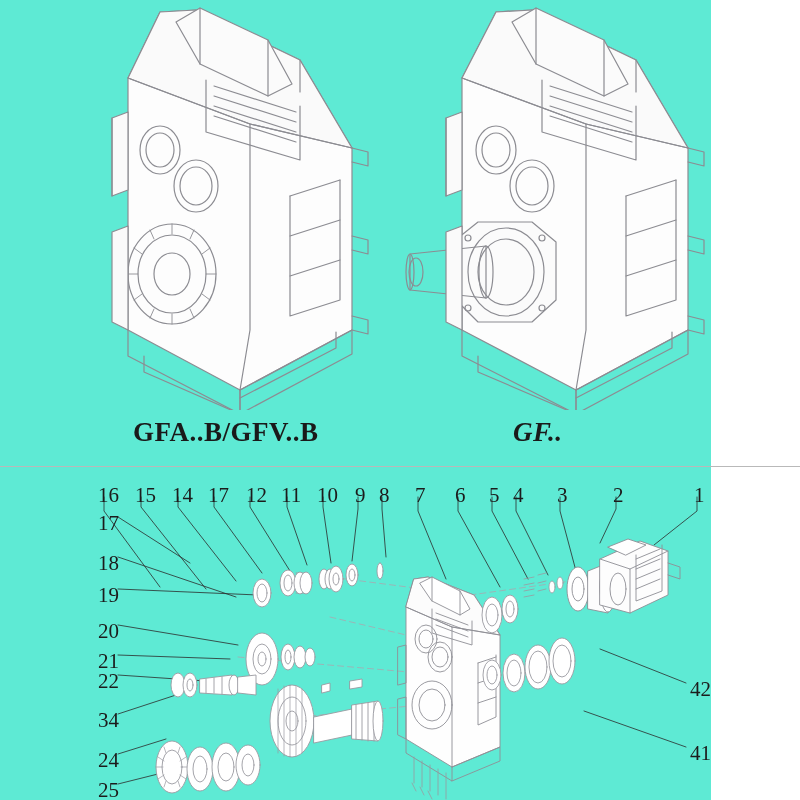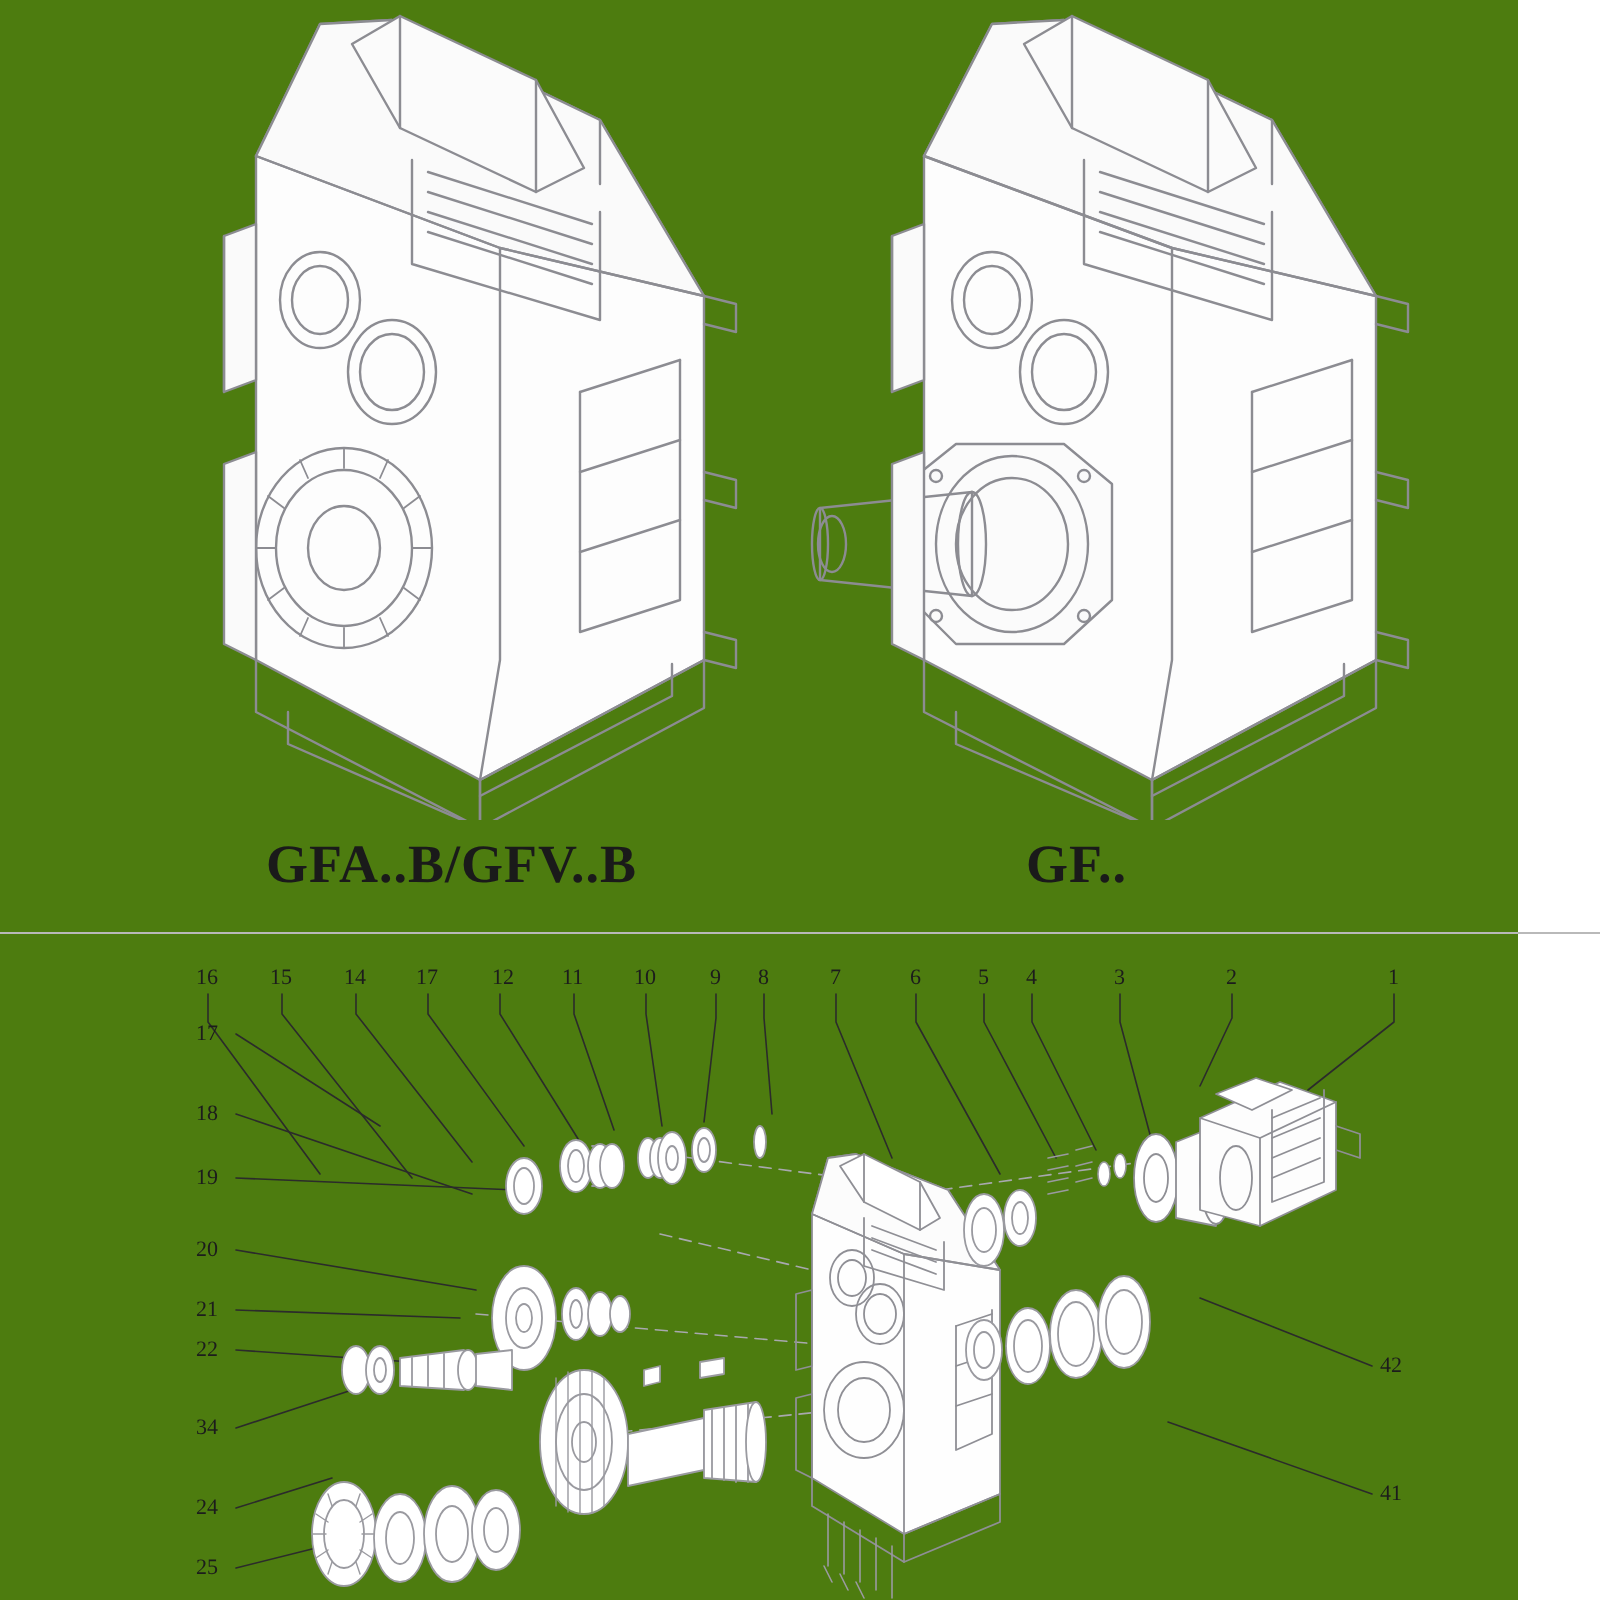--- a/index.html
+++ b/index.html
@@ -11,22 +11,21 @@
     width: 800px;
     height: 800px;
     font-family: "Liberation Serif", serif;
     overflow: hidden;
     position: relative;
   }
   #page {
     position: relative;
     width: 711px;
     height: 800px;
-    background: #4d7c0f;
-    padding-left: 48px;
+    background: #5eead4;
   }
   .section {
     position: absolute;
     left: 0;
     width: 800px;
   }
   #top-section {
     top: 0;
     height: 466px;
   }
@@ -51,25 +50,26 @@
     letter-spacing: 0.5px;
     white-space: nowrap;
   }
   #caption-left {
     left: 133px;
     top: 417px;
   }
   #caption-right {
     left: 513px;
     top: 417px;
+    font-style: italic;
   }
   .callout-num {
     position: absolute;
     font-family: "Liberation Serif", serif;
-    font-size: 11px;
+    font-size: 21px;
     color: #1c1c1c;
     white-space: nowrap;
   }
   svg {
     display: block;
   }
   .gear-svg {
     position: absolute;
     left: 0;
     top: 0;

